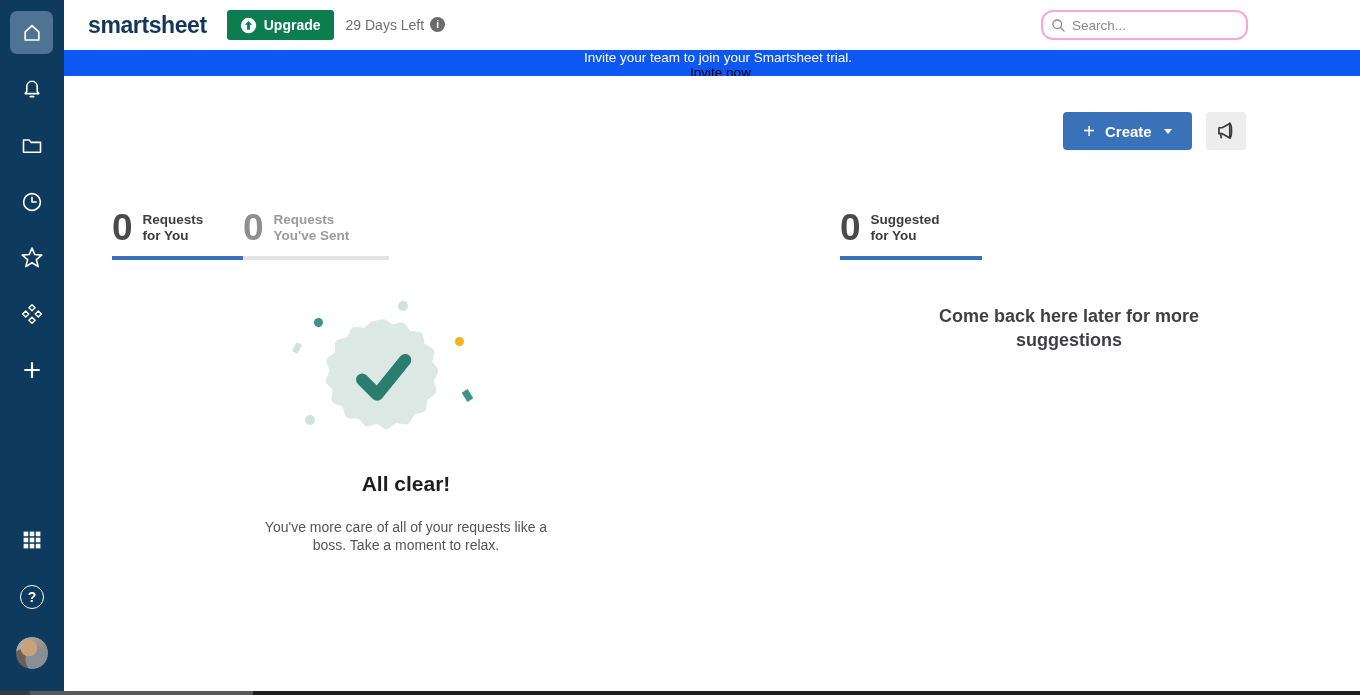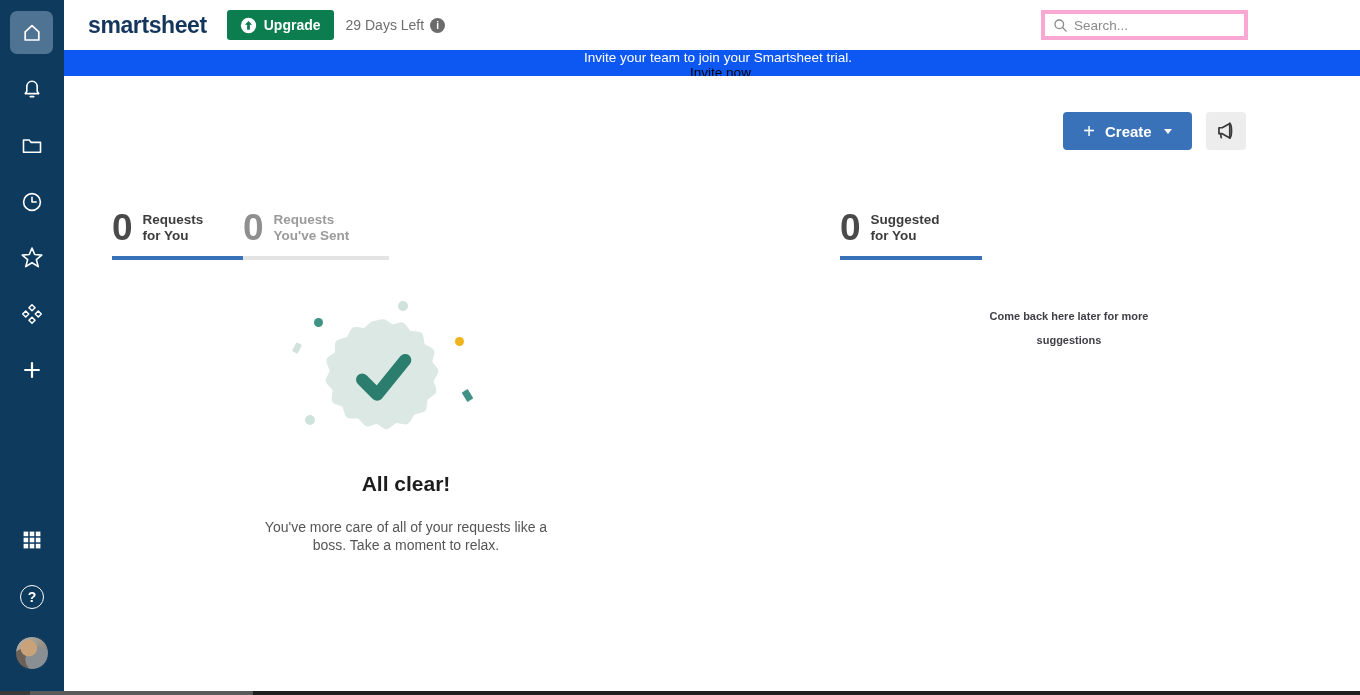--- a/index.html
+++ b/index.html
@@ -16,23 +16,23 @@
       radial-gradient(circle at 40% 35%, #c9a27a 0 28%, transparent 30%),
       radial-gradient(circle at 70% 70%, #8a8f93 0 40%, transparent 42%),
       radial-gradient(circle at 25% 75%, #6b6158 0 35%, transparent 37%),
       linear-gradient(135deg,#b9b4ad,#7d7468);
     border:1px solid #0e3a5e; }
 
   
   .topbar { position:absolute; left:64px; top:0; width:1204px; height:50px; background:#ffffff; display:flex; align-items:center; }
   .logo { margin-left:24px; font-size:23px; font-weight:700; color:#14365c; letter-spacing:-0.4px; }
   .upgrade-btn { margin-left:20px; height:30px; background:#0b7d4f; border:none; border-radius:3px; color:#fff; font-size:14px; font-weight:700; display:flex; align-items:center; gap:7px; padding:0 13px; cursor:pointer; font-family:inherit; }
-  .days-left { margin-left:12px; font-size:14px; color:#6e6e6e; display:flex; align-items:center; gap:6px; }
+  .days-left { margin-left:12px; font-size:14px; color:#6e6e6e; display:flex; gap:6px; }
   .info-dot { width:15px; height:15px; border-radius:50%; background:#6b6b6b; color:#fff; font-size:10px; font-weight:700; display:inline-flex; align-items:center; justify-content:center; font-style:normal; cursor:pointer; }
-  .search-wrap { position:absolute; right:20px; top:10px; width:207px; height:30px; border:4px solid #f9a8d4; border-radius:0; background:#fff; display:flex; align-items:center; padding:0 8px; }
+  .search-wrap { position:absolute; right:20px; top:10px; width:207px; height:30px; border:2px solid #f9a8d4; border-radius:12px; background:#fff; display:flex; align-items:center; padding:0 8px; }
   .search-wrap input { border:none; outline:none; flex:1; font-size:13.5px; color:#333; margin-left:6px; font-family:inherit; background:transparent; }
   .search-wrap input::placeholder { color:#8a8a8a; }
 
   
   .banner { position:absolute; left:64px; top:50px; width:1296px; height:26px; background:#0d57f2; color:#fff; font-size:13.5px; display:flex; align-items:center; padding-left:12px;flex-direction:column; }
   .banner a { color:#000000; text-decoration:underline; margin-left:5px; cursor:pointer; }
 
   
   .main { position:absolute; left:64px; top:76px; width:1296px; height:619px; background:#fff; }
   .welcome { position:absolute; left:48px; top:36px; font-size:29px; font-weight:700; color:#161616; letter-spacing:-0.2px; }
@@ -58,21 +58,21 @@
 
   
   .empty-wrap { position:absolute; left:192px; top:218px; width:300px; text-align:center; }
   .illus { position:relative; width:300px; height:160px; }
   .confetti { position:absolute; border-radius:50%; }
   .c-rect { position:absolute; border-radius:1px; }
   .all-clear { margin-top:18px; font-size:21px; font-weight:700; color:#1d1d1d; }
   .empty-body { margin-top:22px; font-size:14px; color:#555; line-height:18px; }
 
   
-  .suggest-empty { position:absolute; left:845px; top:228px; width:320px; text-align:center; font-size:11px; font-weight:700; color:#3f3f46; line-height:24px; }
+  .suggest-empty { position:absolute; left:845px; top:228px; width:320px; text-align:center; font-size:18px; font-weight:700; color:#3f3f46; line-height:24px; }
 
   
   .bottom-strip { position:absolute; left:0; bottom:0; width:1360px; height:4px; background:#1f1f1f; z-index:9; }
   .strip-cap { position:absolute; left:0; top:0; width:30px; height:4px; background:#3a3a3a; }
   .strip-thumb { position:absolute; left:30px; top:0; width:223px; height:4px; background:#5a5a5a; cursor:pointer; }
 </style>
 </head>
 <body>
 
 <div class="app">

